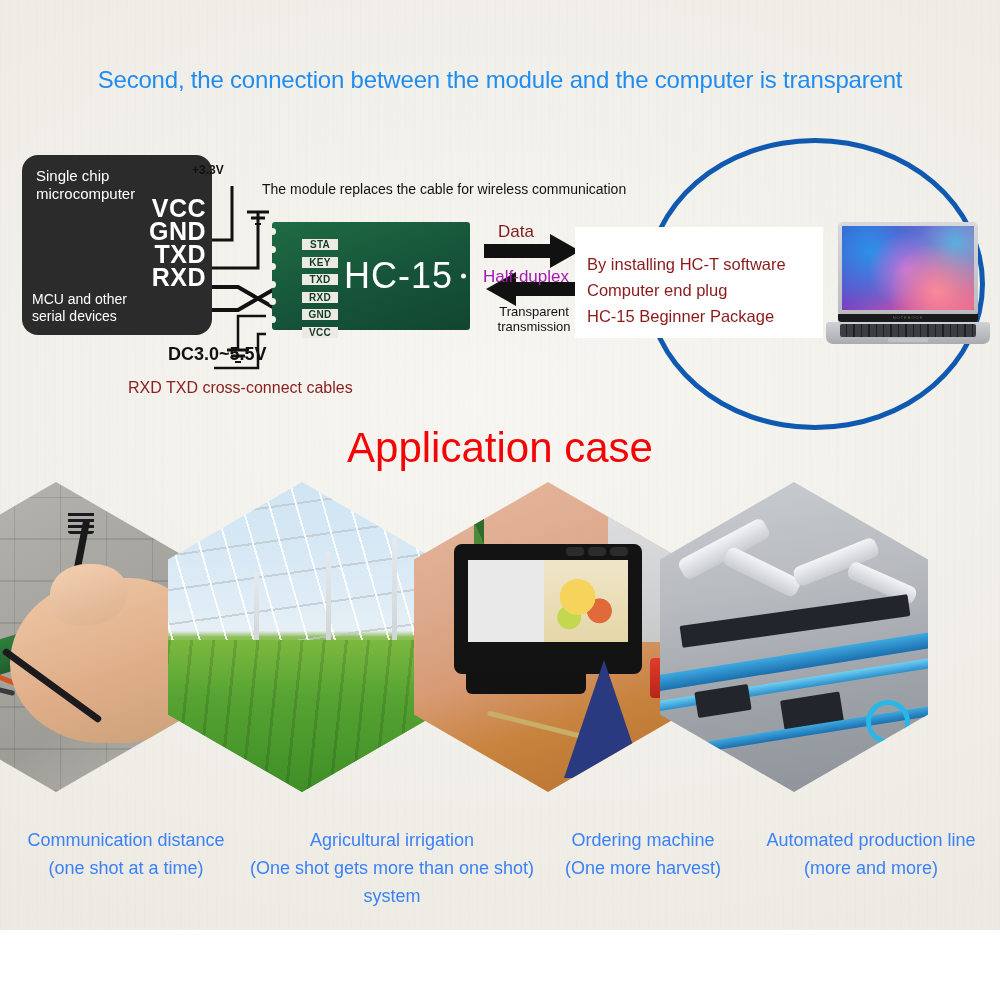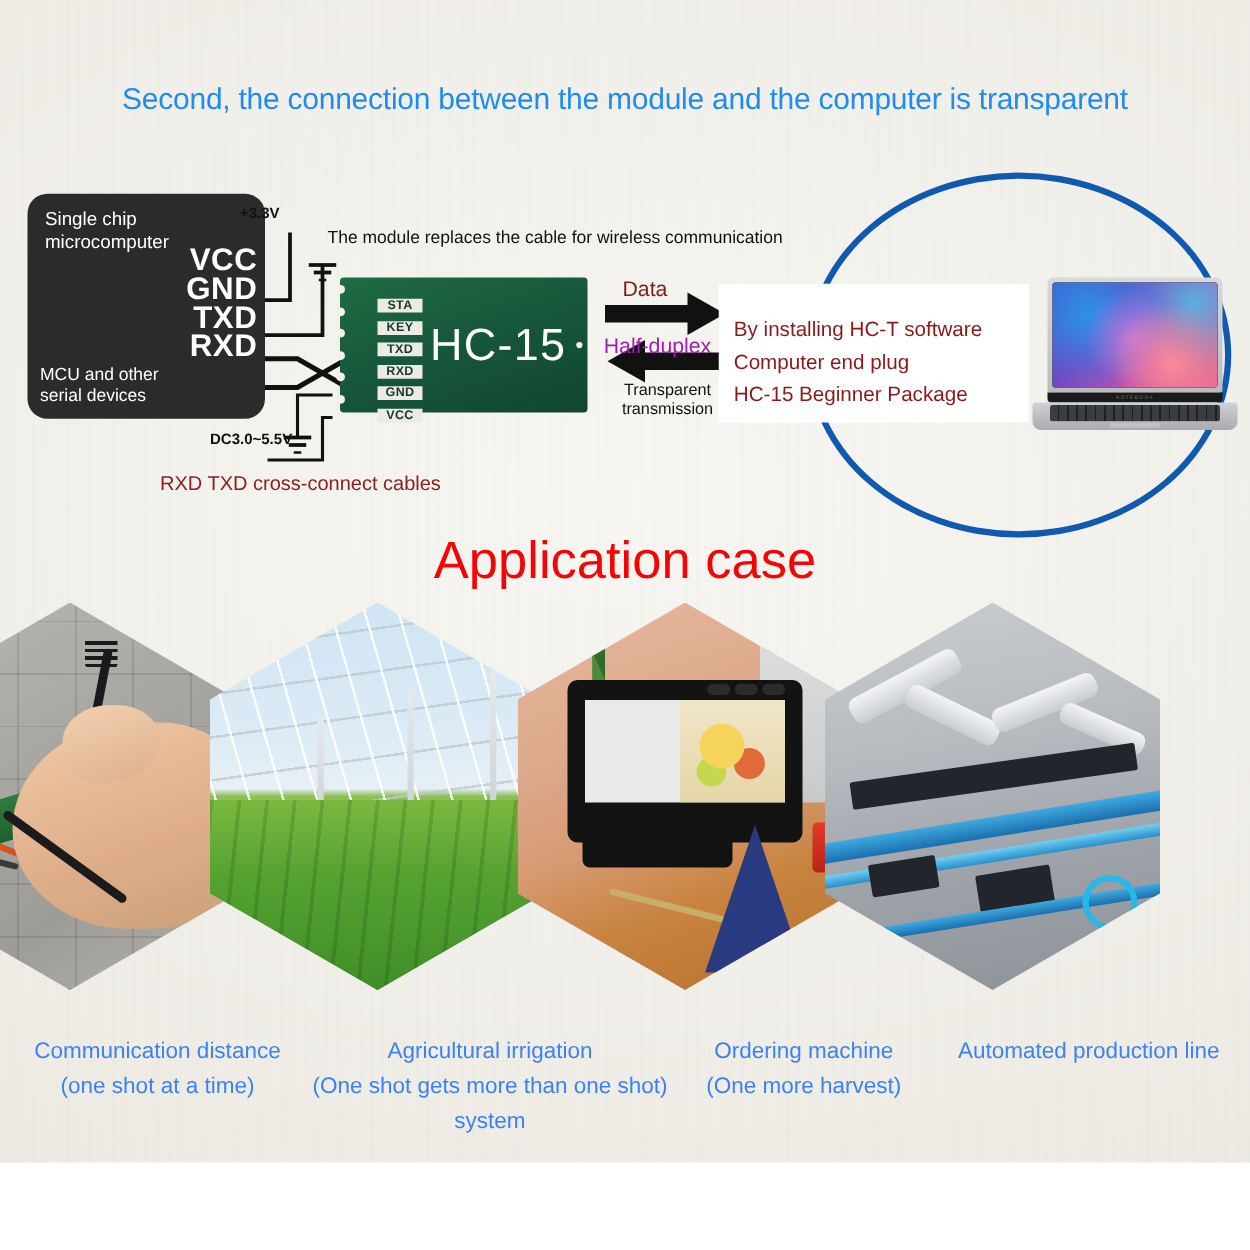--- a/index.html
+++ b/index.html
@@ -32,21 +32,21 @@
   #mcu .t1{position:absolute;left:14px;top:12px;color:#fff;font-size:15px;line-height:18px;}
   #mcu .t2{position:absolute;left:10px;bottom:10px;color:#fff;font-size:14px;line-height:17px;}
   .pinstack{position:absolute;right:6px;top:42px;text-align:right;
     color:#fff;font-weight:bold;font-size:25px;line-height:23px;letter-spacing:0.5px;}
 
   
   #wires{left:0;top:0;width:1000px;height:1000px;pointer-events:none;}
 
   
   #v33{left:192px;top:163px;font-size:12px;font-weight:bold;color:#111;}
-  #dcv{left:168px;top:344px;font-size:12px;font-weight:bold;color:#111;}
+  #dcv{left:168px;top:344px;font-size:18px;font-weight:bold;color:#111;}
   #crosslbl{left:128px;top:379px;font-size:16px;color:#8a2020;}
   #modcap{left:262px;top:181px;font-size:14px;color:#111;white-space:nowrap;}
 
   
   #board{
     left:272px;top:222px;width:198px;height:108px;
     background:linear-gradient(160deg,#1f6b43 0%,#16543a 55%,#114630 100%);
     border-radius:3px;
   }
   #board .bname{
@@ -370,16 +370,17 @@
     <div>Agricultural irrigation</div>
     <div>(One shot gets more than one shot)</div>
     <div>system</div>
   </div>
   <div class="cap" style="left:528px;top:0px;width:230px;">
     <div>Ordering machine</div>
     <div>(One more harvest)</div>
   </div>
   <div class="cap" style="left:742px;top:0px;width:258px;">
     <div>Automated production line</div>
+    <div>(more and more)</div>
   </div>
 </div>
 
 <div class="abs" id="bottomstrip"></div>
 
 </body></html>

